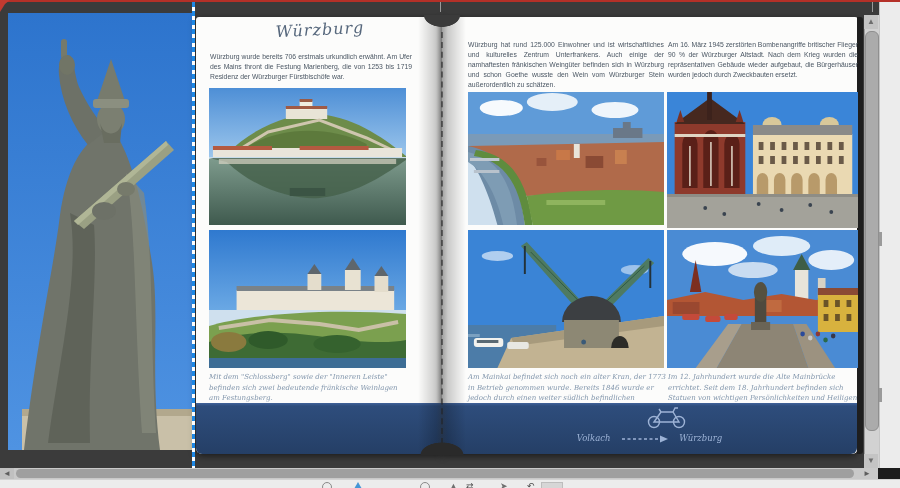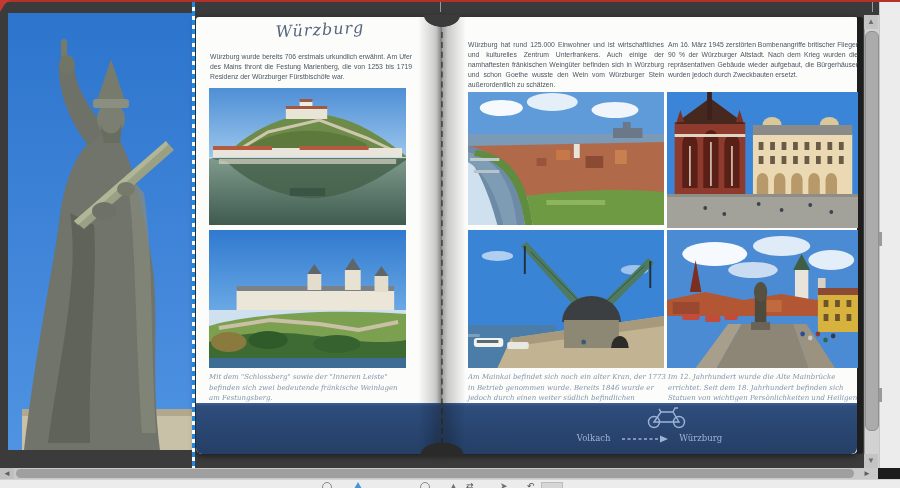--- a/index.html
+++ b/index.html
@@ -42,21 +42,21 @@
   .script{font-family:"DejaVu Serif",serif;font-style:italic;}
   .page-title{left:250px;top:20px;width:140px;text-align:center;font-size:16px;color:#56677c;
               letter-spacing:1px;transform:rotate(-3deg);}
   .body-text{font-size:6.8px;line-height:1.48;color:#4a5663;text-align:justify;}
   .caption{font-size:7px;line-height:1.5;color:#8296ac;}
   .photo{overflow:hidden;background:#cfe0ee;}
   .photo svg{display:block;width:100%;height:100%;}
 
   
   .route-row{left:442px;top:428px;width:415px;height:16px;text-align:center;color:#9db3d6;}
-  .route-label{font-family:"DejaVu Serif",serif;font-size:8.5px;color:#9db3d6;vertical-align:middle;}
+  .route-label{font-family:"DejaVu Serif",serif;font-style:italic;font-size:8.5px;color:#9db3d6;vertical-align:middle;}
   .route-arrow{display:inline-block;vertical-align:middle;margin:0 6px;}
   .bike{left:645px;top:405px;width:46px;height:24px;}
 
   
   .vscroll{left:864px;top:15px;width:14px;height:453px;background:#d2d2d2;border-left:1px solid #9e9e9e;}
   .vthumb{left:865px;top:31px;width:12px;height:398px;background:#ababab;border:1px solid #8f8f8f;border-radius:6px;}
   .varrow{left:864px;width:14px;height:14px;background:#c4c4c4;color:#6e6e6e;font-size:8px;line-height:14px;text-align:center;}
   .panel-sliver{left:879px;top:2px;width:21px;height:466px;background:#ececec;border-left:1px solid #c6c6c6;}
   .sliver-grip{left:879px;width:3px;height:14px;background:#9a9a9a;}
 

